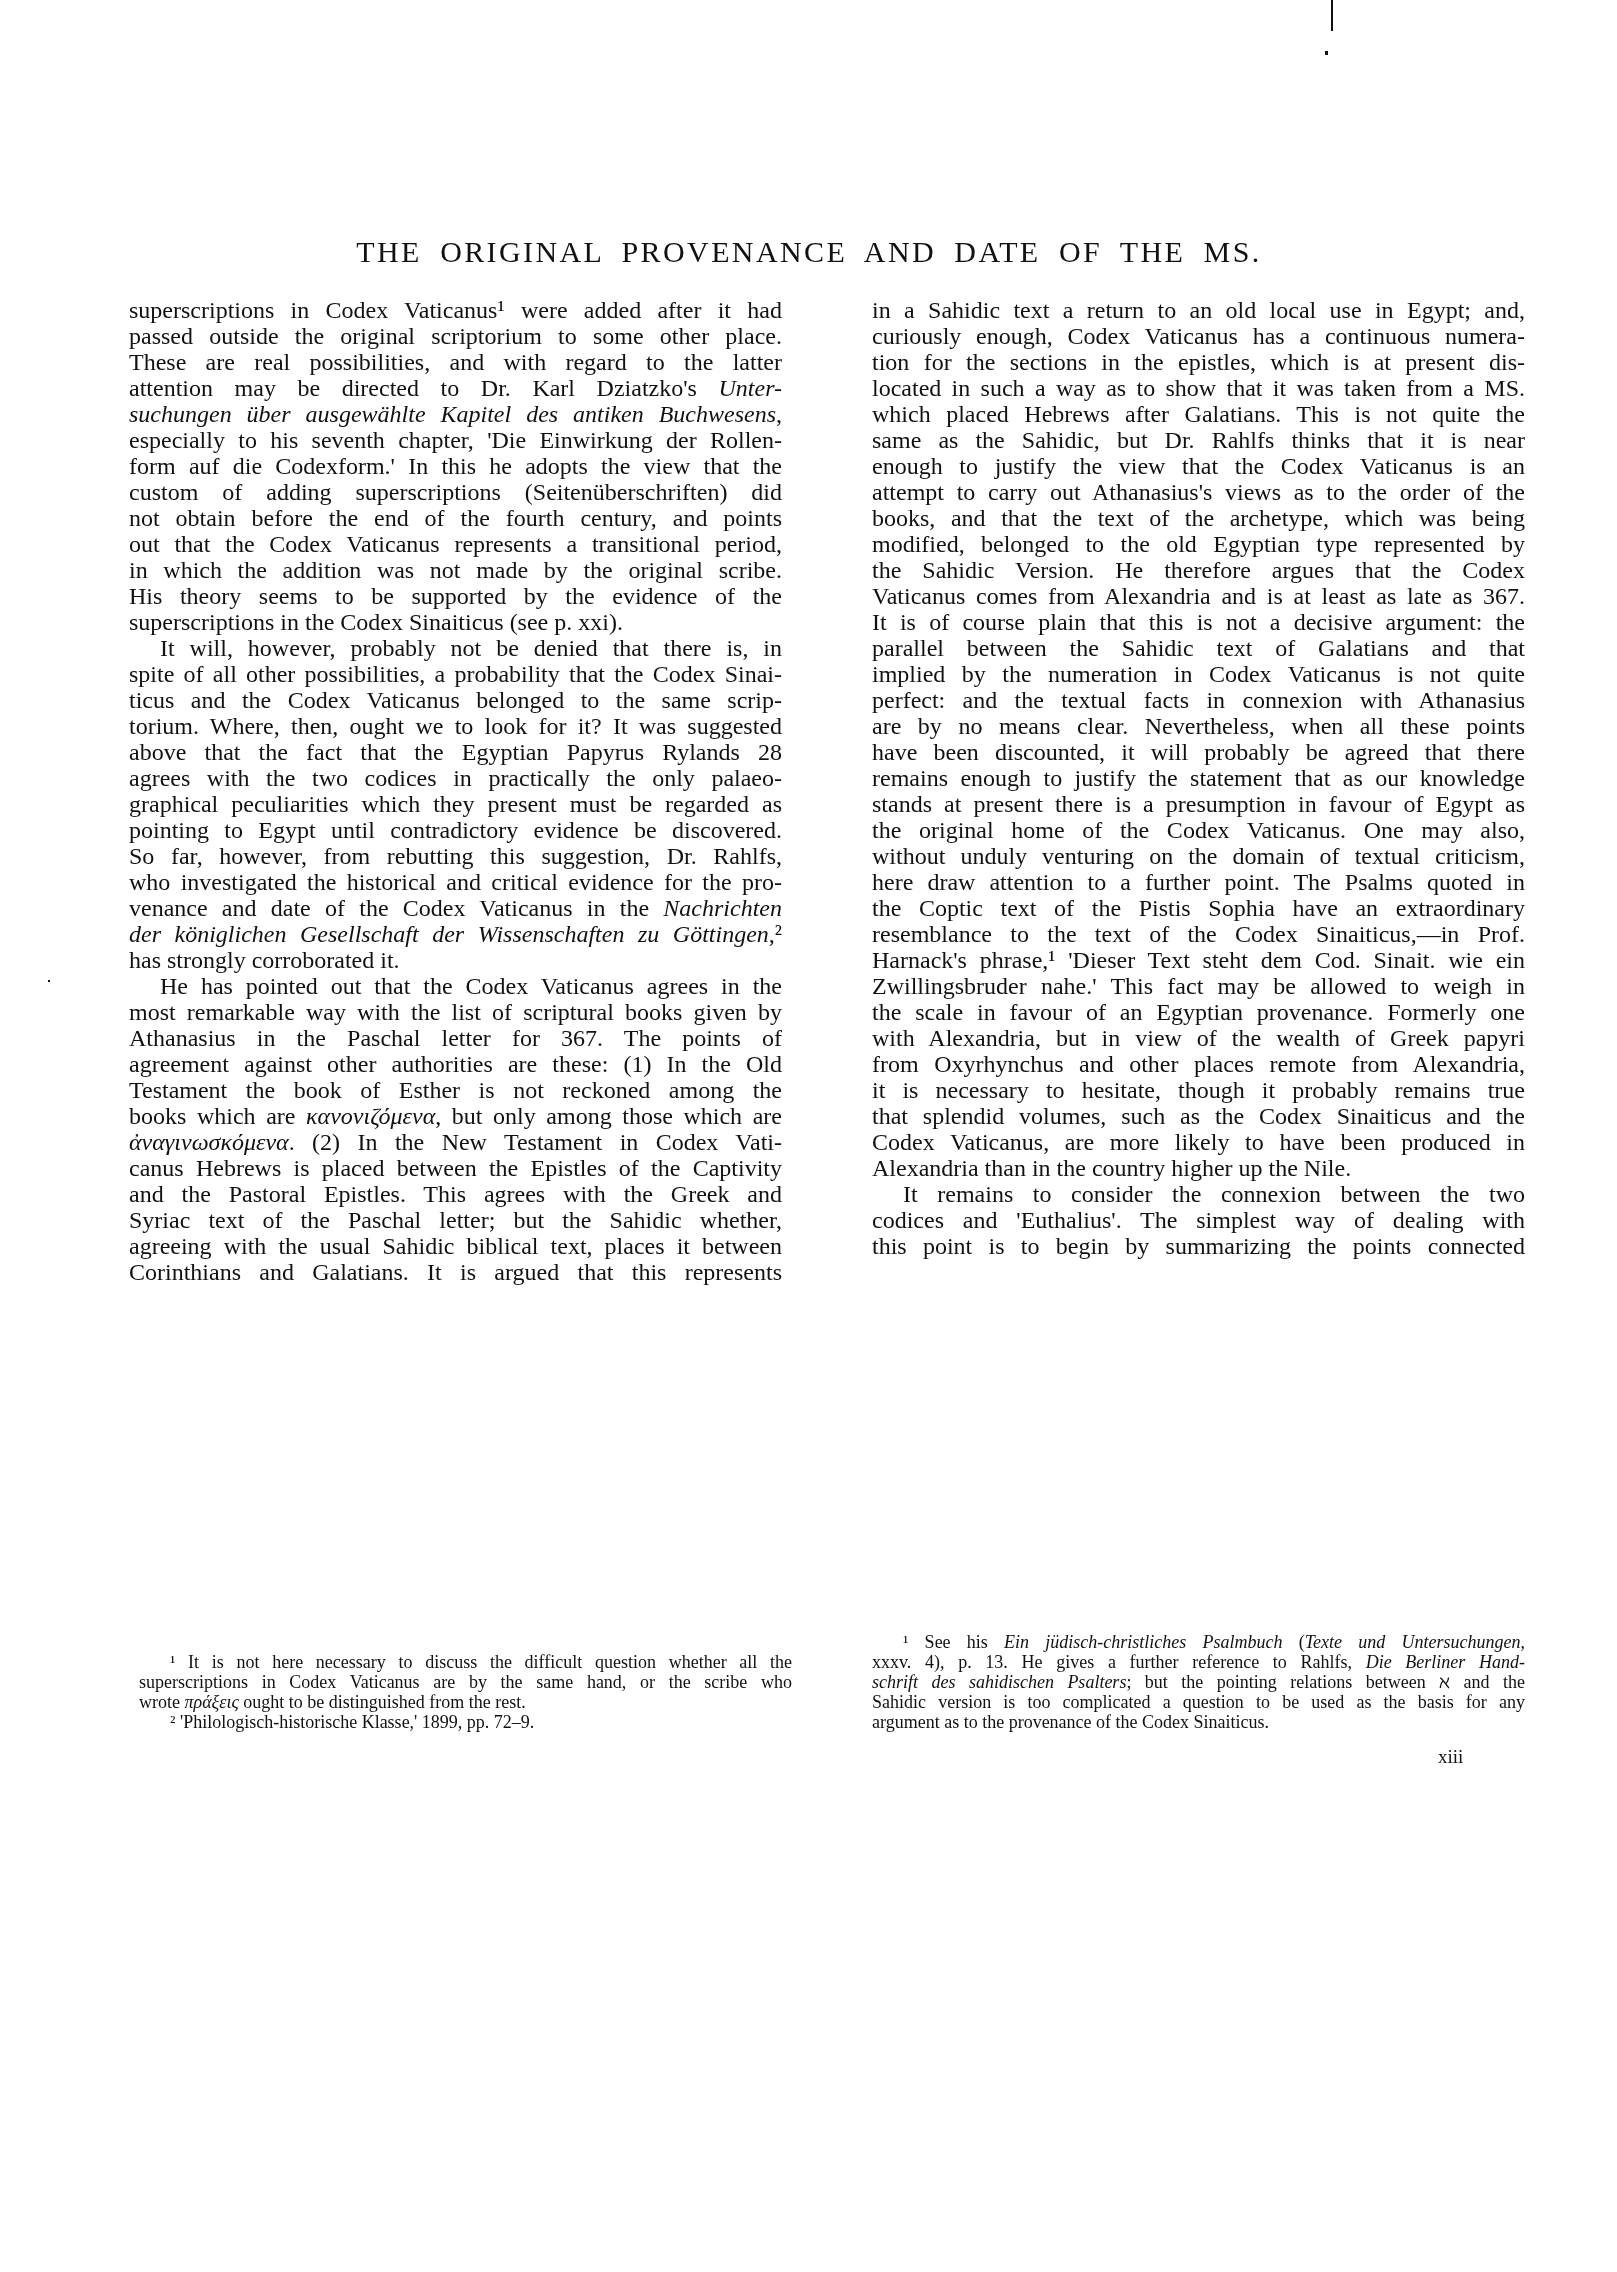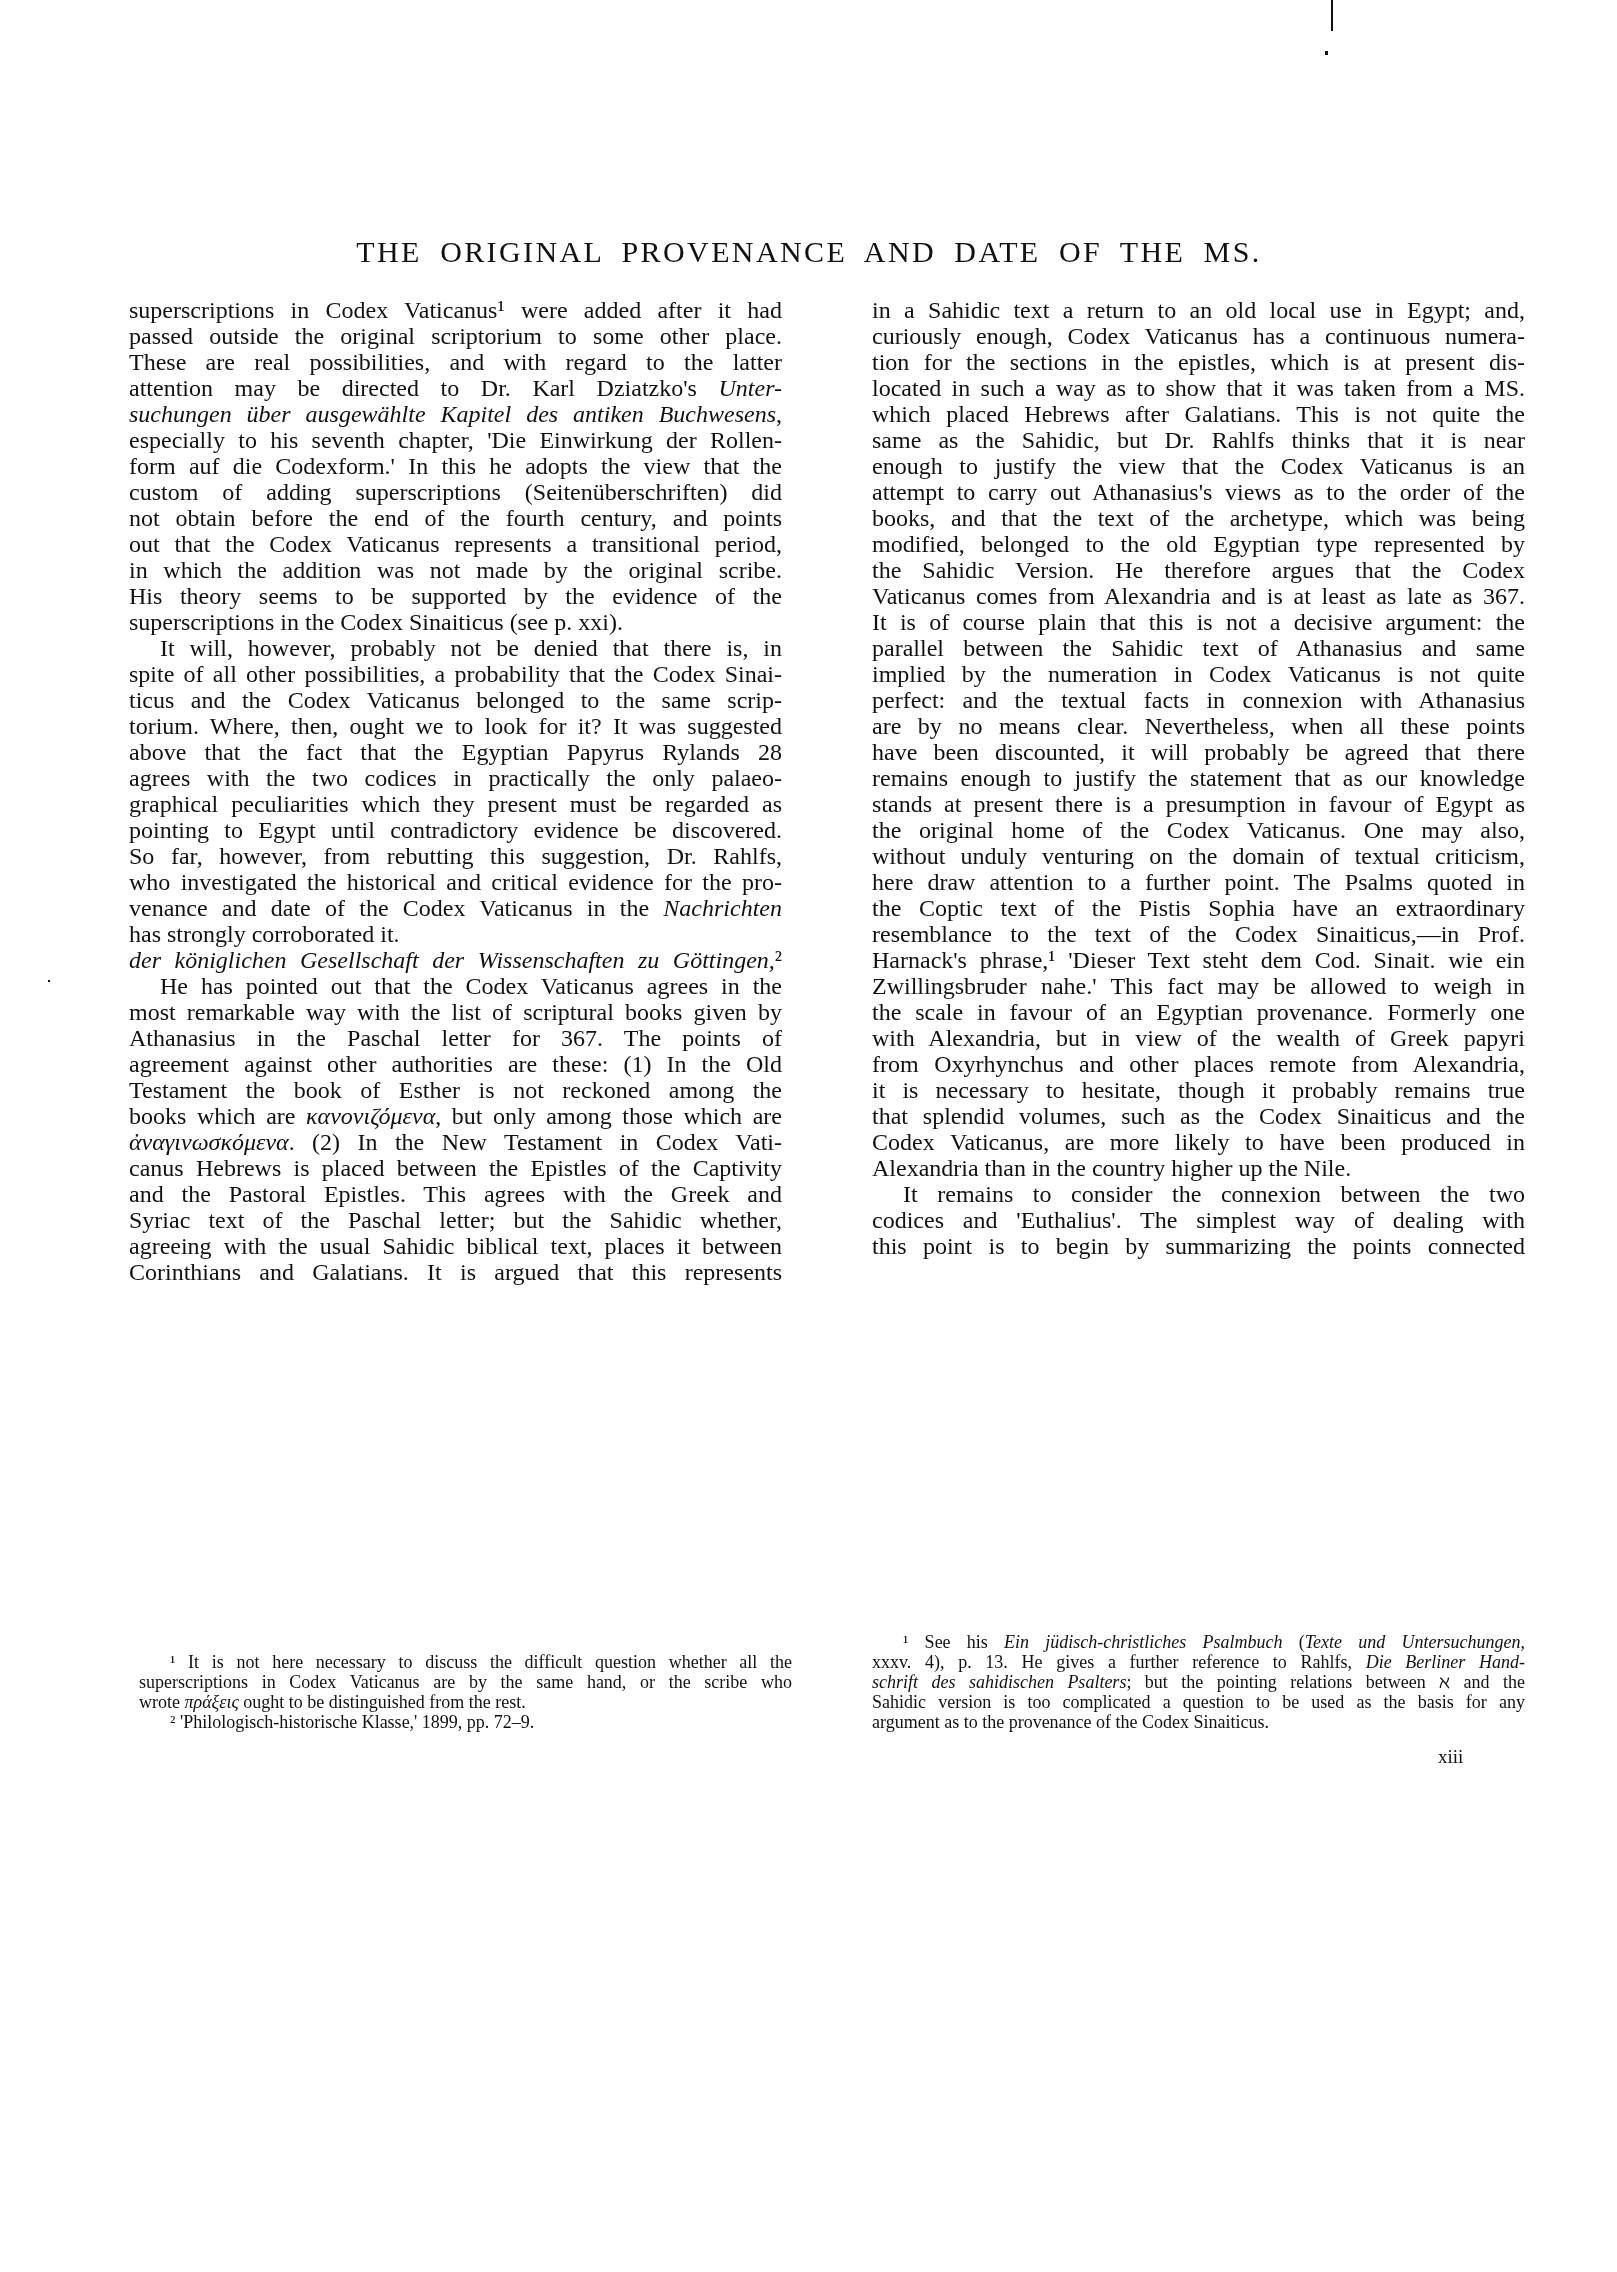--- a/index.html
+++ b/index.html
@@ -51,22 +51,22 @@
       <div class="line"><span>spite of all other possibilities, a probability that the Codex Sinai-</span></div>
       <div class="line"><span>ticus and the Codex Vaticanus belonged to the same scrip-</span></div>
       <div class="line"><span>torium.  Where, then, ought we to look for it?  It was suggested</span></div>
       <div class="line"><span>above that the fact that the Egyptian Papyrus Rylands 28</span></div>
       <div class="line"><span>agrees with the two codices in practically the only palaeo-</span></div>
       <div class="line"><span>graphical peculiarities which they present must be regarded as</span></div>
       <div class="line"><span>pointing to Egypt until contradictory evidence be discovered.</span></div>
       <div class="line"><span>So far, however, from rebutting this suggestion, Dr. Rahlfs,</span></div>
       <div class="line"><span>who investigated the historical and critical evidence for the pro-</span></div>
       <div class="line"><span>venance and date of the Codex Vaticanus in the </span><span class="it">Nachrichten</span></div>
+      <div class="line"><span class="it">der königlichen Gesellschaft der Wissenschaften zu Göttingen,</span><span>²</span></div>
       <div class="line last"><span>has strongly corroborated it.</span></div>
-      <div class="line"><span class="it">der königlichen Gesellschaft der Wissenschaften zu Göttingen,</span><span>²</span></div>
       <div class="line indent"><span>He has pointed out that the Codex Vaticanus agrees in the</span></div>
       <div class="line"><span>most remarkable way with the list of scriptural books given by</span></div>
       <div class="line"><span>Athanasius in the Paschal letter for 367.  The points of</span></div>
       <div class="line"><span>agreement against other authorities are these: (1) In the Old</span></div>
       <div class="line"><span>Testament the book of Esther is not reckoned among the</span></div>
       <div class="line"><span>books which are </span><span class="it">κανονιζόμενα</span><span>, but only among those which are</span></div>
       <div class="line"><span class="it">ἀναγινωσκόμενα</span><span>.  (2) In the New Testament in Codex Vati-</span></div>
       <div class="line"><span>canus Hebrews is placed between the Epistles of the Captivity</span></div>
       <div class="line"><span>and the Pastoral Epistles.  This agrees with the Greek and</span></div>
       <div class="line"><span>Syriac text of the Paschal letter; but the Sahidic whether,</span></div>
@@ -80,21 +80,21 @@
       <div class="line"><span>located in such a way as to show that it was taken from a MS.</span></div>
       <div class="line"><span>which placed Hebrews after Galatians.  This is not quite the</span></div>
       <div class="line"><span>same as the Sahidic, but Dr. Rahlfs thinks that it is near</span></div>
       <div class="line"><span>enough to justify the view that the Codex Vaticanus is an</span></div>
       <div class="line"><span>attempt to carry out Athanasius's views as to the order of the</span></div>
       <div class="line"><span>books, and that the text of the archetype, which was being</span></div>
       <div class="line"><span>modified, belonged to the old Egyptian type represented by</span></div>
       <div class="line"><span>the Sahidic Version.  He therefore argues that the Codex</span></div>
       <div class="line"><span>Vaticanus comes from Alexandria and is at least as late as 367.</span></div>
       <div class="line"><span>It is of course plain that this is not a decisive argument: the</span></div>
-      <div class="line"><span>parallel between the Sahidic text of Athanasius and same</span></div>
+      <div class="line"><span>parallel between the Sahidic text of Galatians and that</span></div>
       <div class="line"><span>implied by the numeration in Codex Vaticanus is not quite</span></div>
       <div class="line"><span>perfect: and the textual facts in connexion with Athanasius</span></div>
       <div class="line"><span>are by no means clear.  Nevertheless, when all these points</span></div>
       <div class="line"><span>have been discounted, it will probably be agreed that there</span></div>
       <div class="line"><span>remains enough to justify the statement that as our knowledge</span></div>
       <div class="line"><span>stands at present there is a presumption in favour of Egypt as</span></div>
       <div class="line"><span>the original home of the Codex Vaticanus.  One may also,</span></div>
       <div class="line"><span>without unduly venturing on the domain of textual criticism,</span></div>
       <div class="line"><span>here draw attention to a further point.  The Psalms quoted in</span></div>
       <div class="line"><span>the Coptic text of the Pistis Sophia have an extraordinary</span></div>

